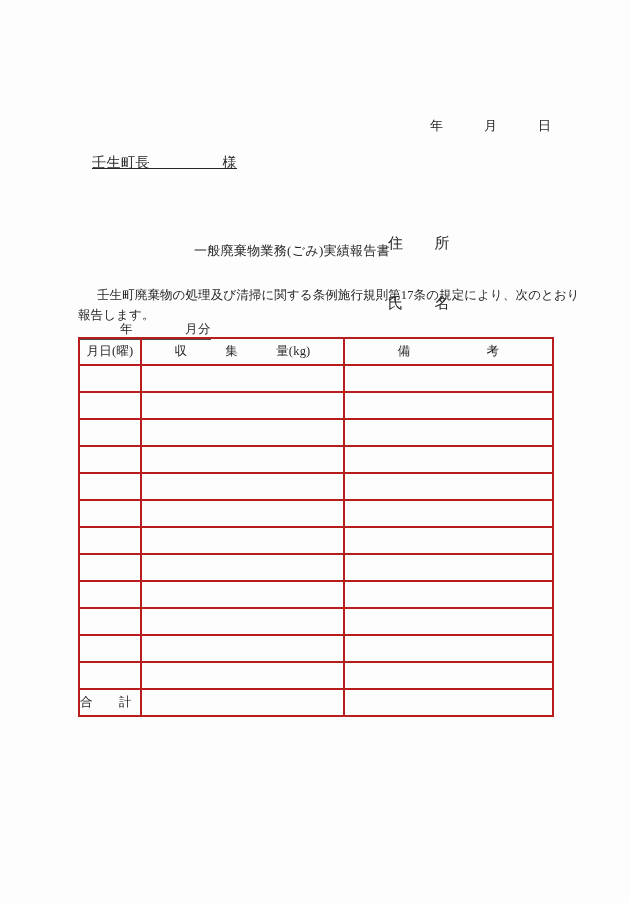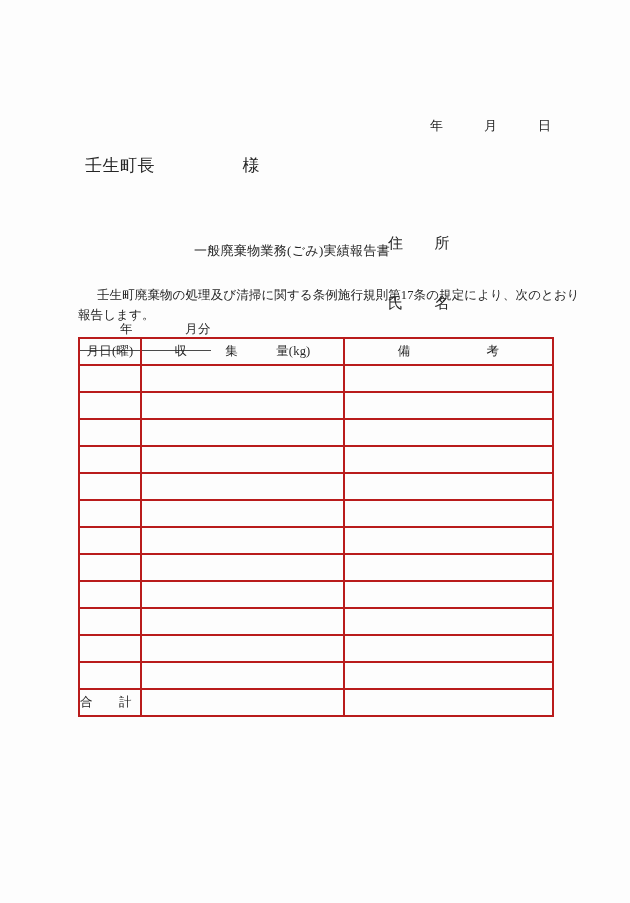--- a/index.html
+++ b/index.html
@@ -39,25 +39,26 @@
     left: 430px;
     top: 117px;
     font-size: 13px;
     white-space: pre;
     letter-spacing: 0.5px;
   }
 
   
   .addressee {
     position: absolute;
-    left: 85px;
+    left: 92px;
     top: 154px;
-    font-size: 17px;
-    white-space: pre;
-    letter-spacing: 0.5px;
+    font-size: 14px;
+    white-space: pre;
+    letter-spacing: 0.5px;
+    text-decoration: underline;
   }
 
   
   .submitter {
     position: absolute;
     left: 388px;
     top: 193px;
     font-size: 15px;
     line-height: 20px;
     white-space: pre;
@@ -92,21 +93,21 @@
 
   
   .period-line {
     position: absolute;
     left: 78px;
     top: 321px;
     width: 133px;
     font-size: 12.5px;
     white-space: pre;
     border-bottom: 1px solid #4a4a4a;
-    padding-bottom: 12px;
+    padding-bottom: 1px;
     box-sizing: border-box;
     text-align: right;
     letter-spacing: 0.5px;
   }
 
   
   .report-table {
     position: absolute;
     left: 78px;
     top: 337px;

